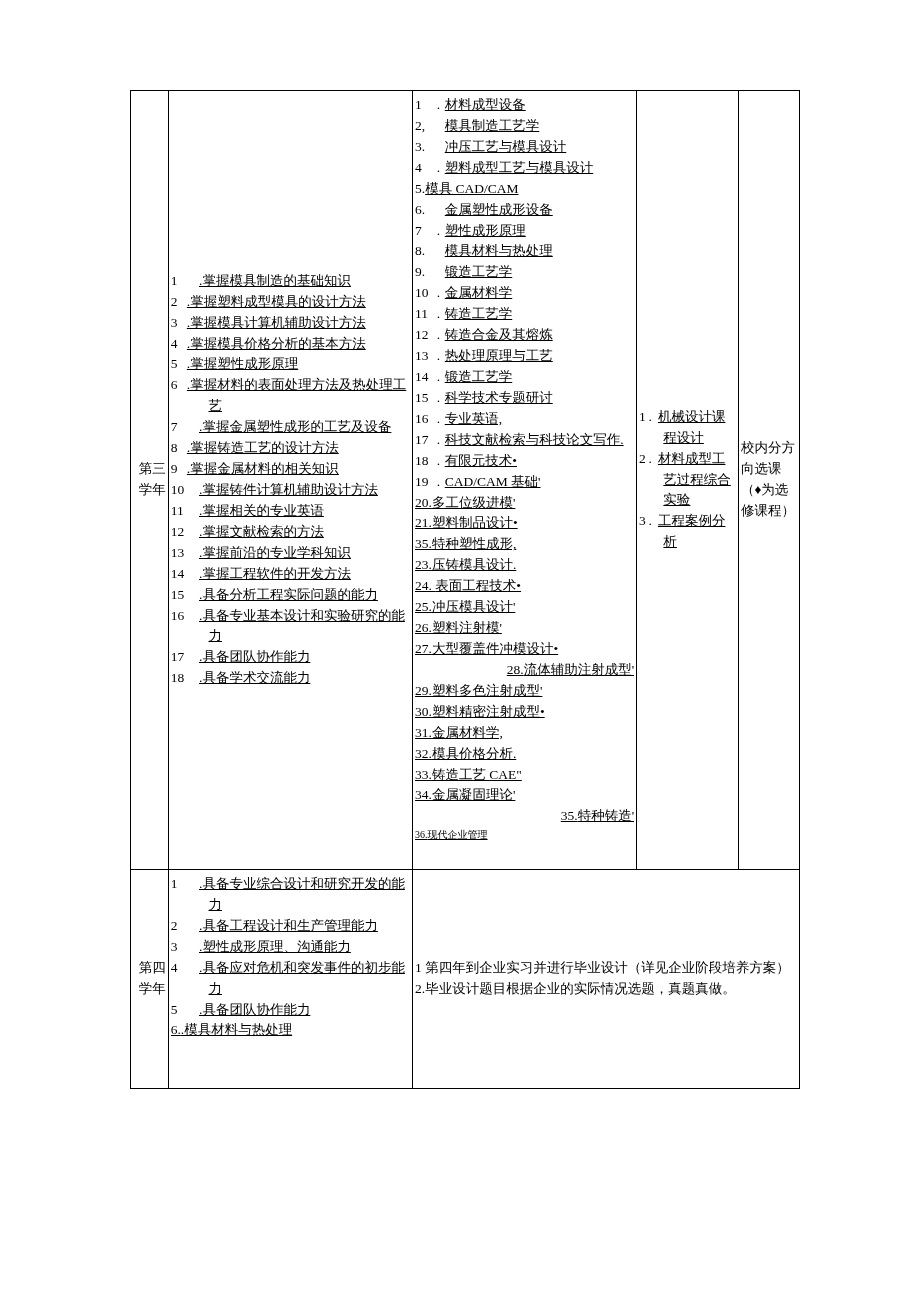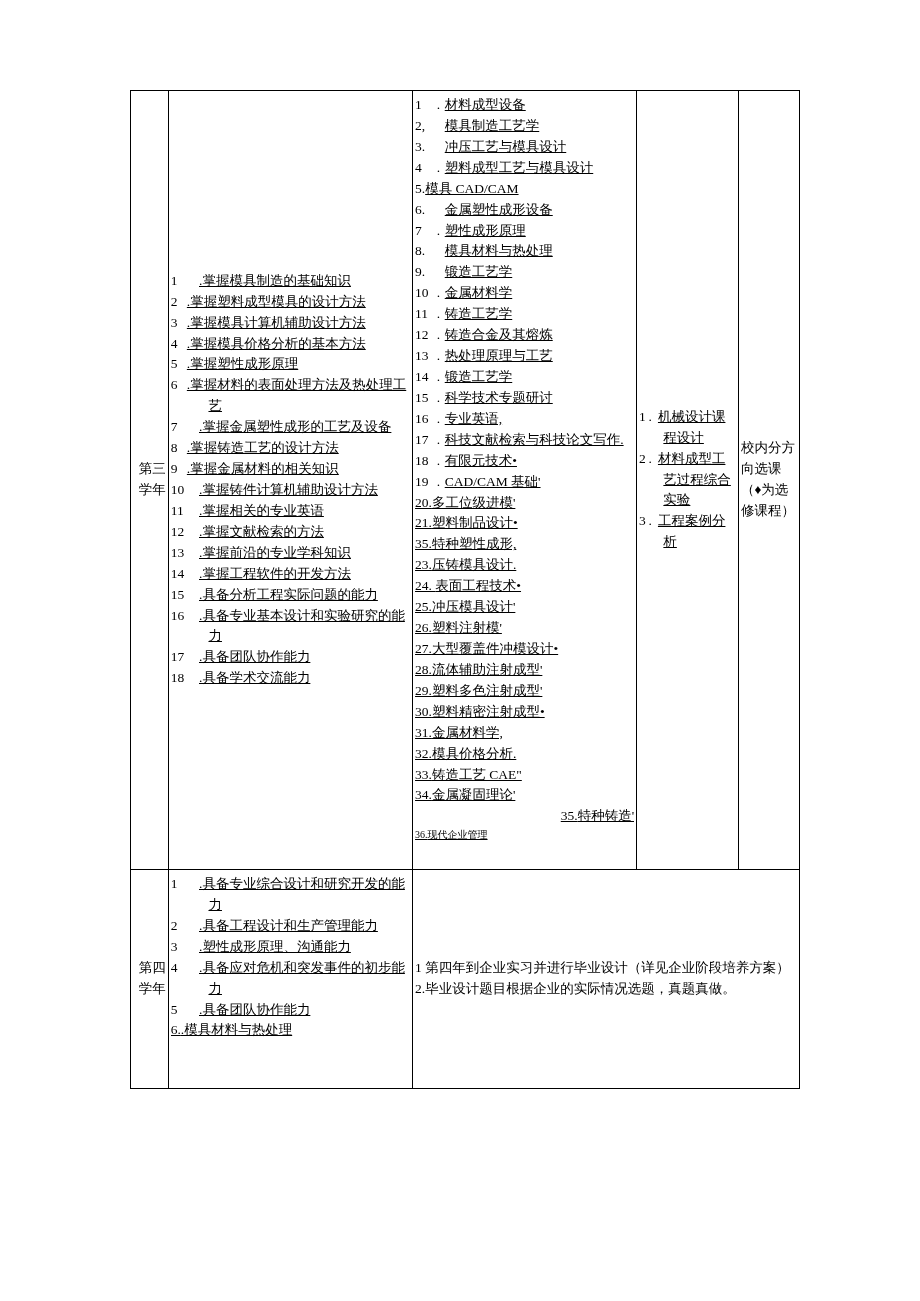--- a/index.html
+++ b/index.html
@@ -114,21 +114,21 @@
       <li><span class="n">18</span><span class="dot">.</span><span>有限元技术•</span></li>
       <li><span class="n">19</span><span class="dot">.</span><span>CAD/CAM 基础'</span></li>
       <li style="padding-left:0;text-indent:0;"><span>20.</span><span>多工位级进模'</span></li>
       <li style="padding-left:0;text-indent:0;"><span>21.</span><span>塑料制品设计•</span></li>
       <li style="padding-left:0;text-indent:0;"><span>35.</span><span>特种塑性成形,</span></li>
       <li style="padding-left:0;text-indent:0;"><span>23.</span><span>压铸模具设计.</span></li>
       <li style="padding-left:0;text-indent:0;"><span>24. </span><span>表面工程技术•</span></li>
       <li style="padding-left:0;text-indent:0;"><span>25.</span><span>冲压模具设计'</span></li>
       <li style="padding-left:0;text-indent:0;"><span>26.</span><span>塑料注射模'</span></li>
       <li style="padding-left:0;text-indent:0;"><span>27.</span><span>大型覆盖件冲模设计•</span></li>
-      <li style="padding-left:0;text-indent:0;"><span>28.</span><span>流体辅助注射成型'</span></li>
+      <li style="padding-left:0;text-indent:0;text-align:right;"><span>28.</span><span>流体辅助注射成型'</span></li>
       <li style="padding-left:0;text-indent:0;"><span>29.</span><span>塑料多色注射成型'</span></li>
       <li style="padding-left:0;text-indent:0;"><span>30.</span><span>塑料精密注射成型•</span></li>
       <li style="padding-left:0;text-indent:0;"><span>31.</span><span>金属材料学,</span></li>
       <li style="padding-left:0;text-indent:0;"><span>32.</span><span>模具价格分析.</span></li>
       <li style="padding-left:0;text-indent:0;"><span>33.</span><span>铸造工艺 CAE"</span></li>
       <li style="padding-left:0;text-indent:0;"><span>34.</span><span>金属凝固理论'</span></li>
       <li style="padding-left:0;text-indent:0;text-align:right;"><span>35.</span><span>特种铸造'</span></li>
       <li style="padding-left:0;text-indent:0;font-size:10px;"><span>36.</span><span>现代企业管理</span></li>
     </ol>
     </div>

